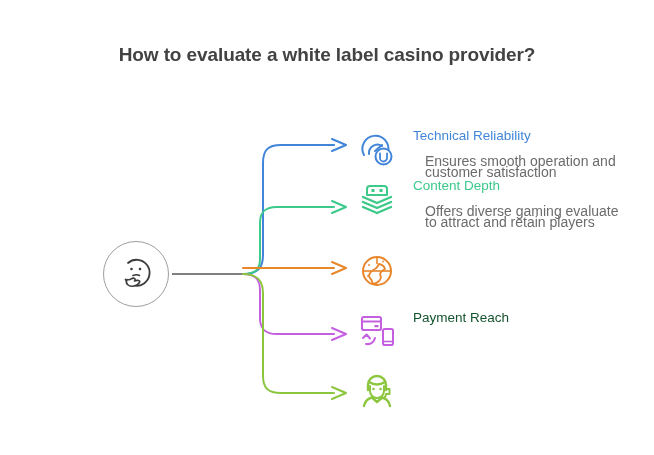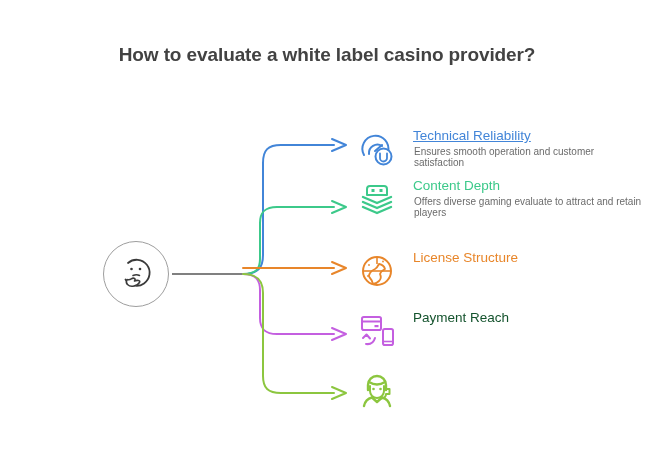--- a/index.html
+++ b/index.html
@@ -73,24 +73,24 @@
     width: 232px;
   }
   .branch-heading {
     font-size: 13.5px;
     font-weight: normal;
     line-height: 17px;
     margin: 0 0 2px 0;
     white-space: nowrap;
   }
   .branch-desc {
-    font-size: 10px;
+    font-size: 14px;
     line-height: 11.4px;
     color: #6b6b6b;
-    margin: 1px;
+    margin: 12px;
   }
 </style>
 </head>
 <body>
 
 <div id="canvas">
 
   <div id="page-title">How to evaluate a white label casino provider?</div>
 
   <svg id="connector-layer" viewBox="0 0 654 455" width="654" height="455">
@@ -127,21 +127,21 @@
     <div class="branch-icon">
       <svg width="38" height="38" viewBox="0 0 38 38">
         <path d="M 6 25 A 13 13 0 1 1 30 22" stroke="#4285d8" stroke-width="2" fill="none" stroke-linecap="round"></path>
         <path d="M 11 24 A 8.5 8.5 0 0 1 24 16" stroke="#4285d8" stroke-width="2" fill="none" stroke-linecap="round"></path>
         <path d="M 17 21 L 24 15" stroke="#4285d8" stroke-width="2" stroke-linecap="round"></path>
         <circle cx="25.5" cy="26.5" r="8" fill="#ffffff" stroke="#4285d8" stroke-width="2"></circle>
         <path d="M 22 23.5 L 22 28 a 3.5 3.5 0 0 0 7 0 L 29 23.5" stroke="#4285d8" stroke-width="1.8" fill="none" stroke-linecap="round"></path>
       </svg>
     </div>
     <div class="branch-text">
-      <div class="branch-heading" style="color:#4285d8;text-decoration:underline;">Technical Reliability</div>
+      <div class="branch-heading" style="color:#4285d8;">Technical Reliability</div>
       <div class="branch-desc">Ensures smooth operation and customer satisfaction</div>
     </div>
   </div>
 
   <div class="branch-row" style="top:177px;">
     <div class="branch-icon">
       <svg width="38" height="38" viewBox="0 0 38 38">
         <path d="M 12 6 L 26 6 a 3 3 0 0 1 3 3 L 29 15 L 9 15 L 9 9 a 3 3 0 0 1 3 -3 z" stroke="#3cc98a" stroke-width="2" fill="none" stroke-linejoin="round"></path>
         <rect x="13.5" y="9" width="3" height="3" fill="#3cc98a"></rect>
         <rect x="21.5" y="9" width="3" height="3" fill="#3cc98a"></rect>
@@ -162,21 +162,20 @@
         <circle cx="19" cy="19" r="14" stroke="#e8862a" stroke-width="2" fill="none"></circle>
         <path d="M 5 19 L 33 19" stroke="#e8862a" stroke-width="1.6" fill="none"></path>
         <path d="M 19 5 L 19 12" stroke="#e8862a" stroke-width="1.6" fill="none"></path>
         <path d="M 21 12 q 5 1 6 5 q -4 2 -5 5 q 2 4 -1 7 q -3 3 -6 3 q -1 -4 -3 -6 q -2 -2 0 -5 q 2 -3 5 -4 q 2 -1 4 -5 z" stroke="#e8862a" stroke-width="1.8" fill="none" stroke-linejoin="round"></path>
         <circle cx="11" cy="13" r="0.9" fill="#e8862a"></circle>
         <circle cx="10" cy="24" r="0.9" fill="#e8862a"></circle>
         <circle cx="25" cy="9.5" r="0.9" fill="#e8862a"></circle>
       </svg>
     </div>
     <div class="branch-text">
-      <div class="branch-heading" style="color:#e8862a;">License Structure</div>
     </div>
   </div>
 
   <div class="branch-row" style="top:309px;">
     <div class="branch-icon">
       <svg width="38" height="38" viewBox="0 0 38 38">
         <rect x="4" y="5" width="19" height="13" rx="1.8" stroke="#c45fe0" stroke-width="2" fill="none"></rect>
         <path d="M 4 9.5 L 23 9.5" stroke="#c45fe0" stroke-width="2"></path>
         <rect x="16.5" y="13" width="4" height="2.2" fill="#c45fe0"></rect>
         <rect x="25" y="17" width="10" height="16" rx="1.8" stroke="#c45fe0" stroke-width="2" fill="none"></rect>

